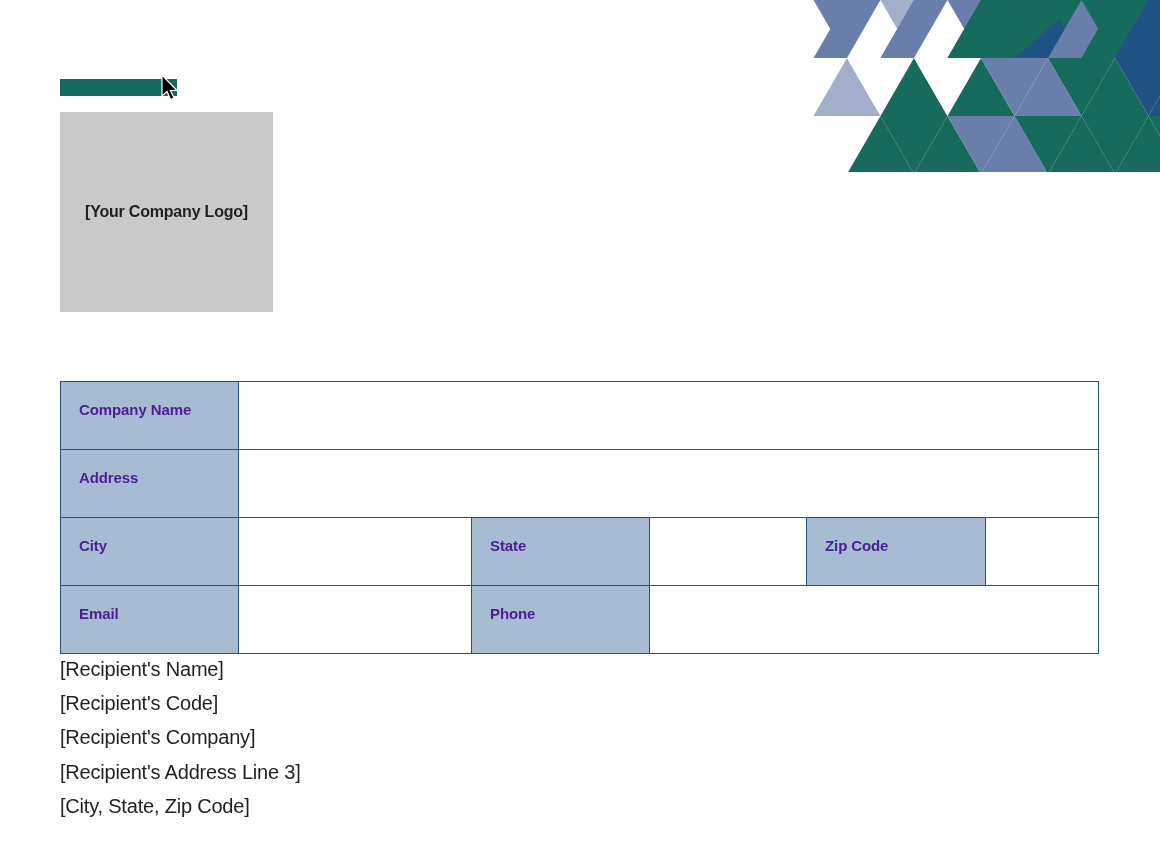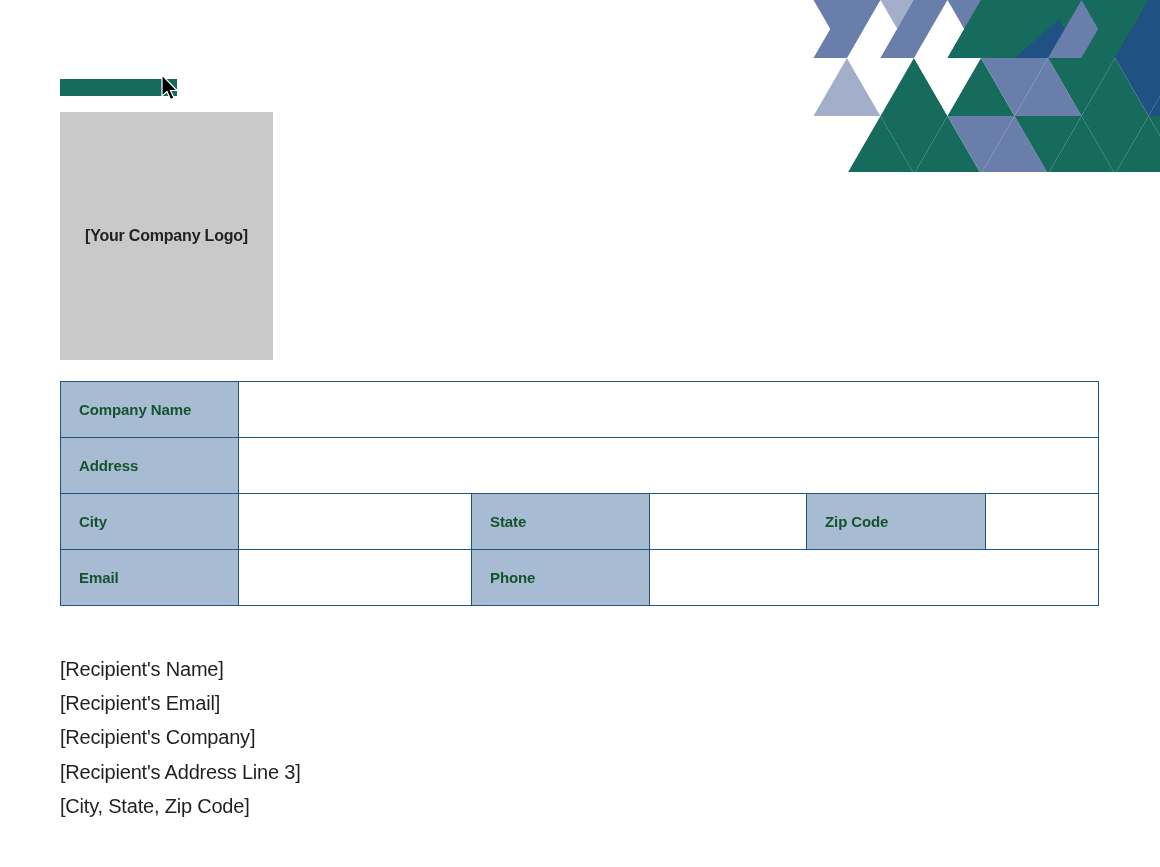--- a/index.html
+++ b/index.html
@@ -54,21 +54,21 @@
     height: 28px;
     pointer-events: none;
   }
 
   
   #logo-box {
     position: absolute;
     left: 60px;
     top: 112px;
     width: 213px;
-    height: 248px;
+    height: 200px;
     background: #c9c9c9;
     display: flex;
     align-items: center;
     justify-content: center;
   }
   #logo-box .logo-label {
     font-size: 16px;
     font-weight: bold;
     color: #231f20;
     letter-spacing: -0.2px;
@@ -80,23 +80,23 @@
     position: absolute;
     left: 60px;
     top: 381px;
     width: 1038px;
     border-collapse: collapse;
     table-layout: fixed;
   }
   #sender-table td {
     border: 1px solid #1f5480;
     height: 55px;
-    padding: 0 0 0 18px;
+    padding: 0 0 12px 18px;
     font-size: 15px;
-    color: #14532d;
+    color: #4c1d95;
     vertical-align: middle;
   }
   #sender-table td.label {
     background: #a7bcd2;
     font-weight: bold;
     letter-spacing: -0.1px;
   }
   #sender-table td.value {
     background: #ffffff;
   }
@@ -238,19 +238,19 @@
         <td class="label">Email</td>
         <td class="value"></td>
         <td class="label">Phone</td>
         <td class="value" colspan="3"></td>
       </tr>
     </tbody>
   </table>
 
   <div id="recipient-block">
     <div class="addr-line">[Recipient's Name]</div>
-    <div class="addr-line">[Recipient's Email]</div>
+    <div class="addr-line">[Recipient's Code]</div>
     <div class="addr-line">[Recipient's Company]</div>
     <div class="addr-line">[Recipient's Address Line 3]</div>
     <div class="addr-line">[City, State, Zip Code]</div>
   </div>
 
 </div>
 
 </body></html>

